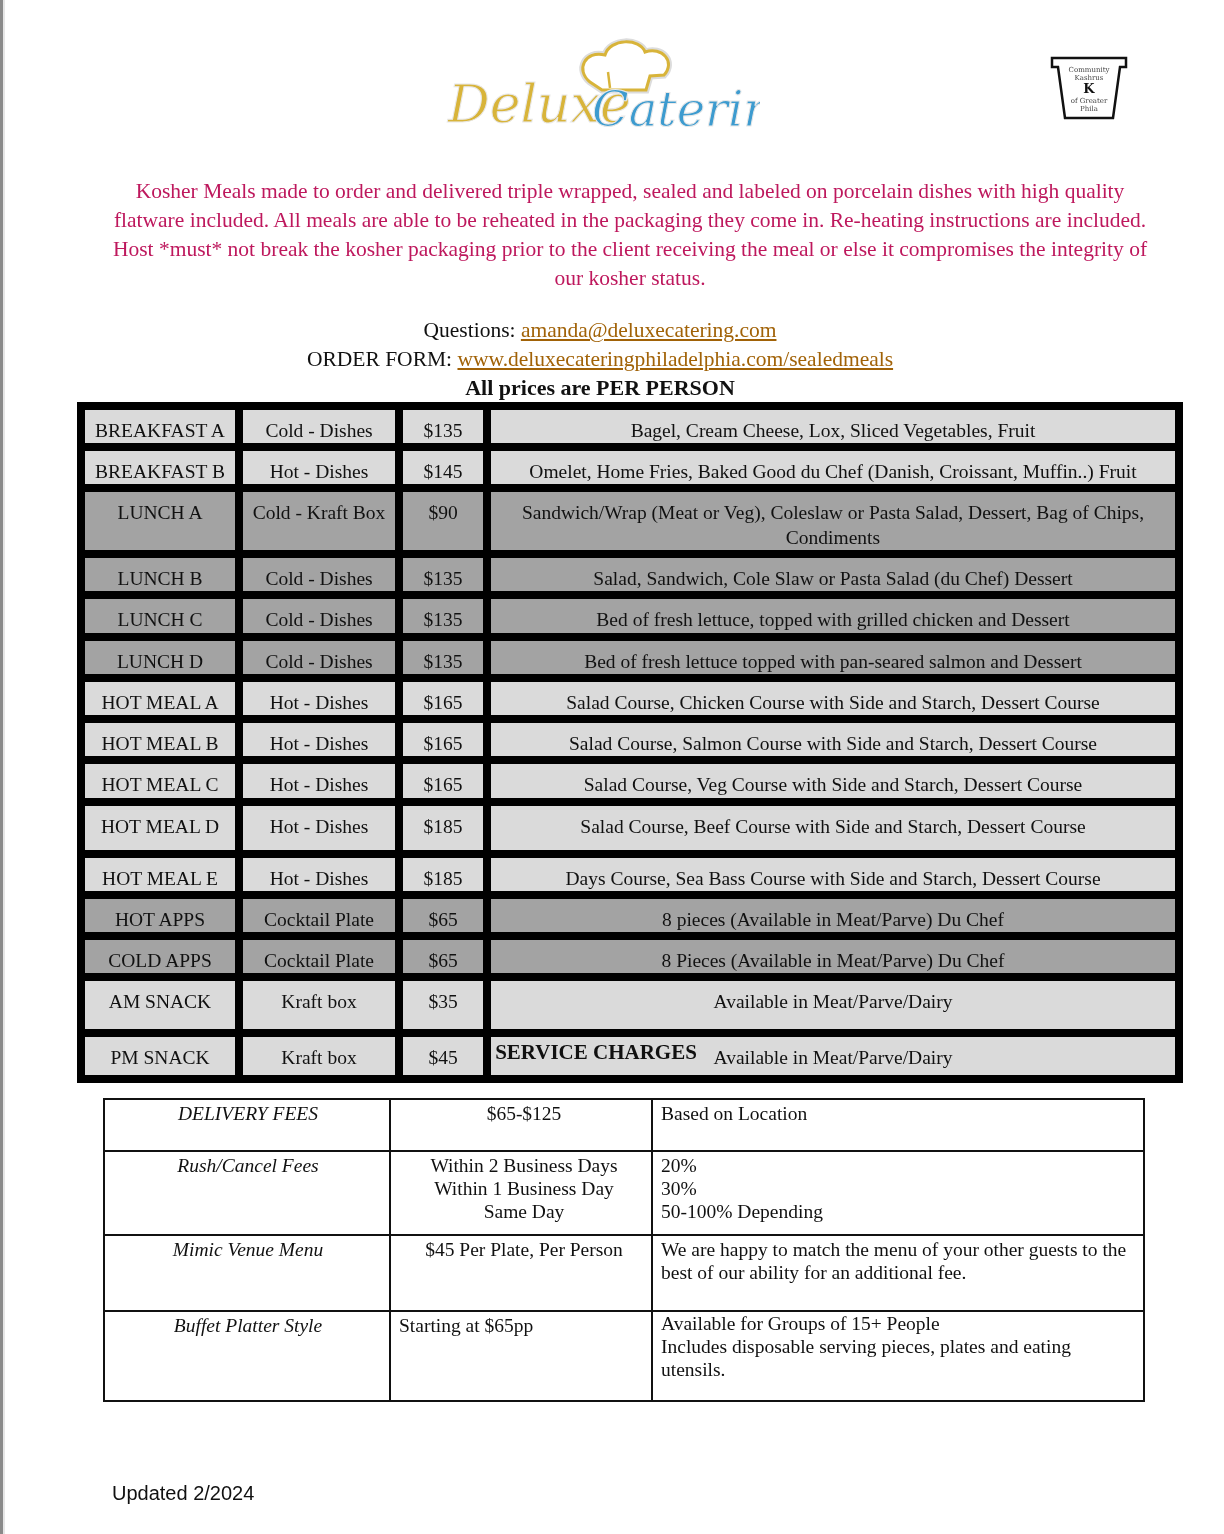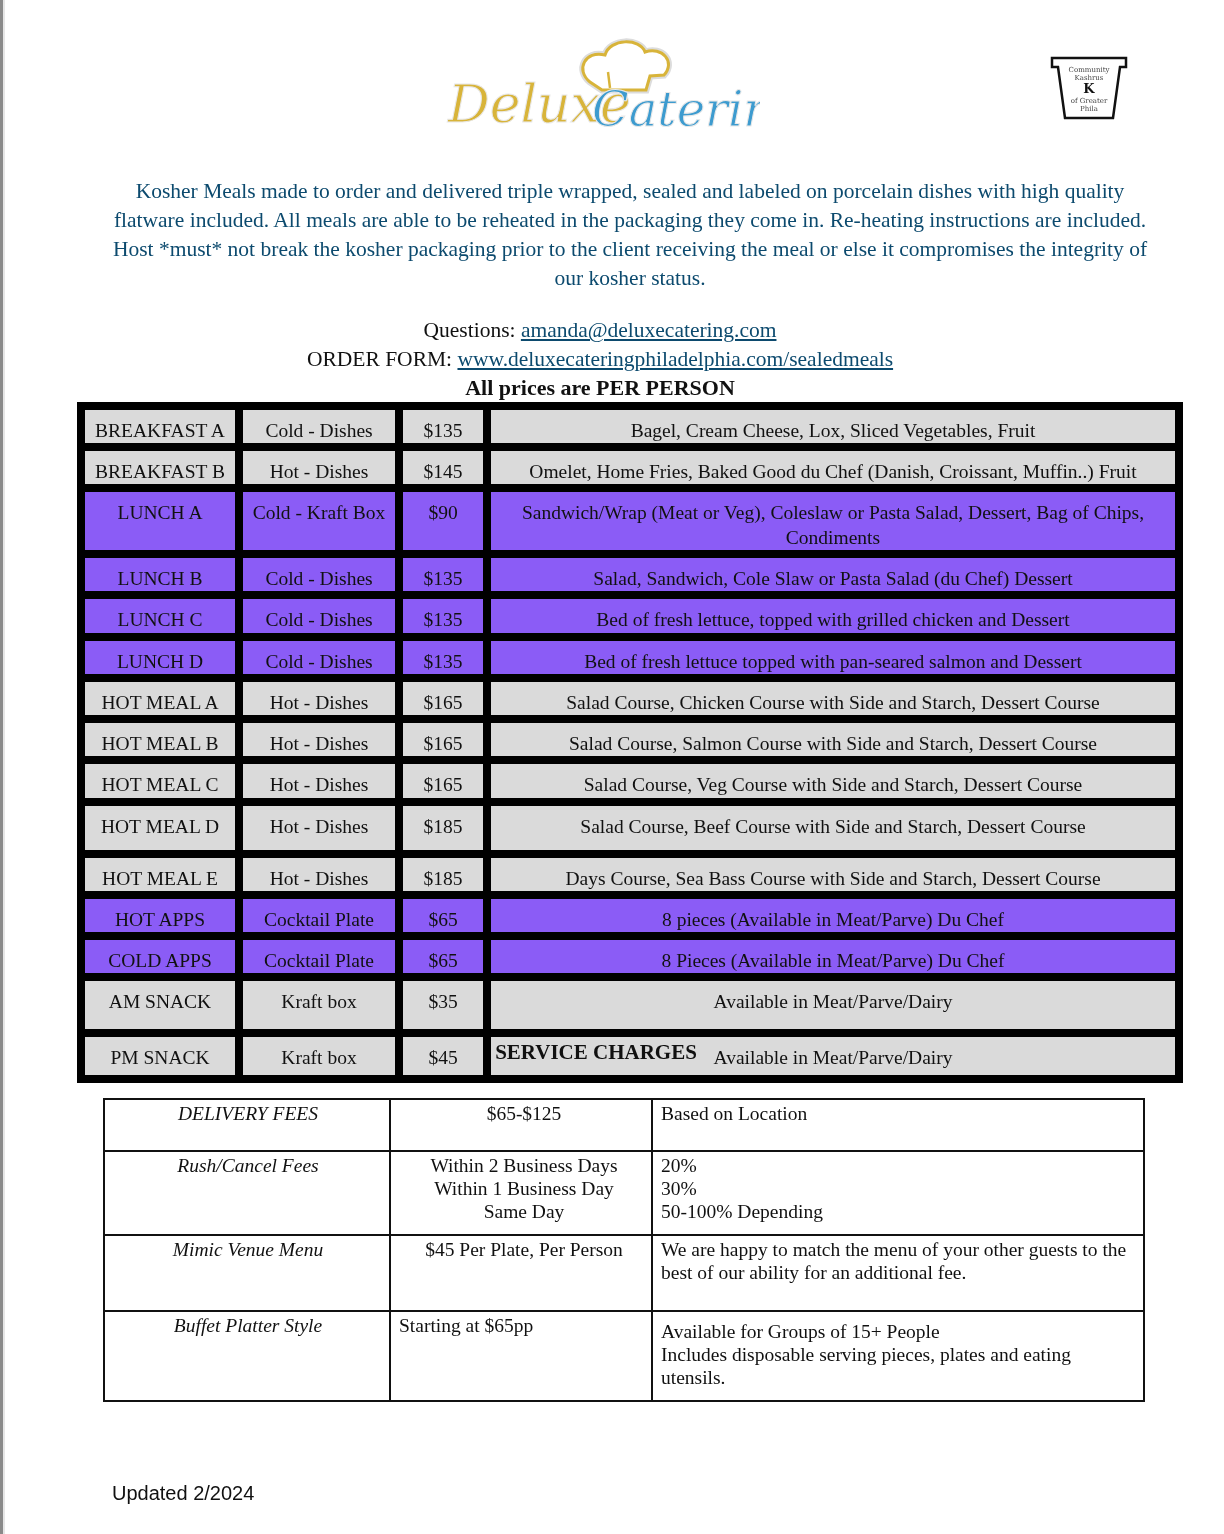--- a/index.html
+++ b/index.html
@@ -22,29 +22,29 @@
     position: absolute; left: 440px; top: 30px; width: 320px; height: 110px;
   }
   .kosher-seal {
     position: absolute; left: 1050px; top: 55px; width: 78px; height: 66px;
   }
   
   .intro {
     position: absolute; left: 100px; top: 177px; width: 1060px;
     text-align: center;
     font-family: "Liberation Serif", serif;
-    font-size: 21.5px; line-height: 29px; color: #0c4a6e;
+    font-size: 21.5px; line-height: 29px; color: #be185d;
   }
   .contact {
     position: absolute; left: 100px; top: 316px; width: 1000px;
     text-align: center;
     font-family: "Liberation Serif", serif;
     font-size: 21.5px; line-height: 29px;
   }
-  .contact a { color: #0c4a6e; text-decoration: underline; }
+  .contact a { color: #a16207; text-decoration: underline; }
   .per-person {
     position: absolute; left: 100px; top: 374px; width: 1000px;
     text-align: center;
     font-family: "Liberation Serif", serif;
     font-weight: bold; font-size: 22px; line-height: 28px;
   }
   
   table.menu {
     position: absolute; left: 77px; top: 402px; width: 1106px;
     border-collapse: collapse;
@@ -55,21 +55,21 @@
     border: 8px solid #000000;
     text-align: center;
     vertical-align: top;
     padding: 8px 6px 0 6px;
     line-height: 25px;
   }
   table.menu col.c1 { width: 158px; }
   table.menu col.c2 { width: 160px; }
   table.menu col.c3 { width: 88px; }
   tr.dark td { background: #dadada; }
-  tr.light td { background: #8b5cf6; }
+  tr.light td { background: #a3a3a3; }
 
   .service-title {
     position: absolute; left: 400px; top: 1040px; width: 392px;
     text-align: center;
     font-family: "Liberation Serif", serif;
     font-weight: bold; font-size: 21px;
   }
   table.service {
     position: absolute; left: 103px; top: 1098px; width: 1042px;
     border-collapse: collapse;
@@ -275,21 +275,21 @@
         </td>
         <td class="s-desc">
           <span class="line">We are happy to match the menu of your other guests to the best of our ability for an additional fee.</span>
         </td>
       </tr>
       <tr style="height: 90px;">
         <td class="s-name">Buffet Platter Style</td>
         <td class="s-price" style="text-align: left; ">
           <span class="line">Starting at $65pp</span>
         </td>
-        <td class="s-desc" style="padding-top: 8px;">
+        <td class="s-desc" style="padding-top: 0;">
           <span class="line">Available for Groups of 15+ People</span>
           <span class="line">Includes disposable serving pieces, plates and eating utensils.</span>
         </td>
       </tr>
     </tbody>
 </table>
 
 <div class="updated">Updated 2/2024</div>
 
 </body></html>

